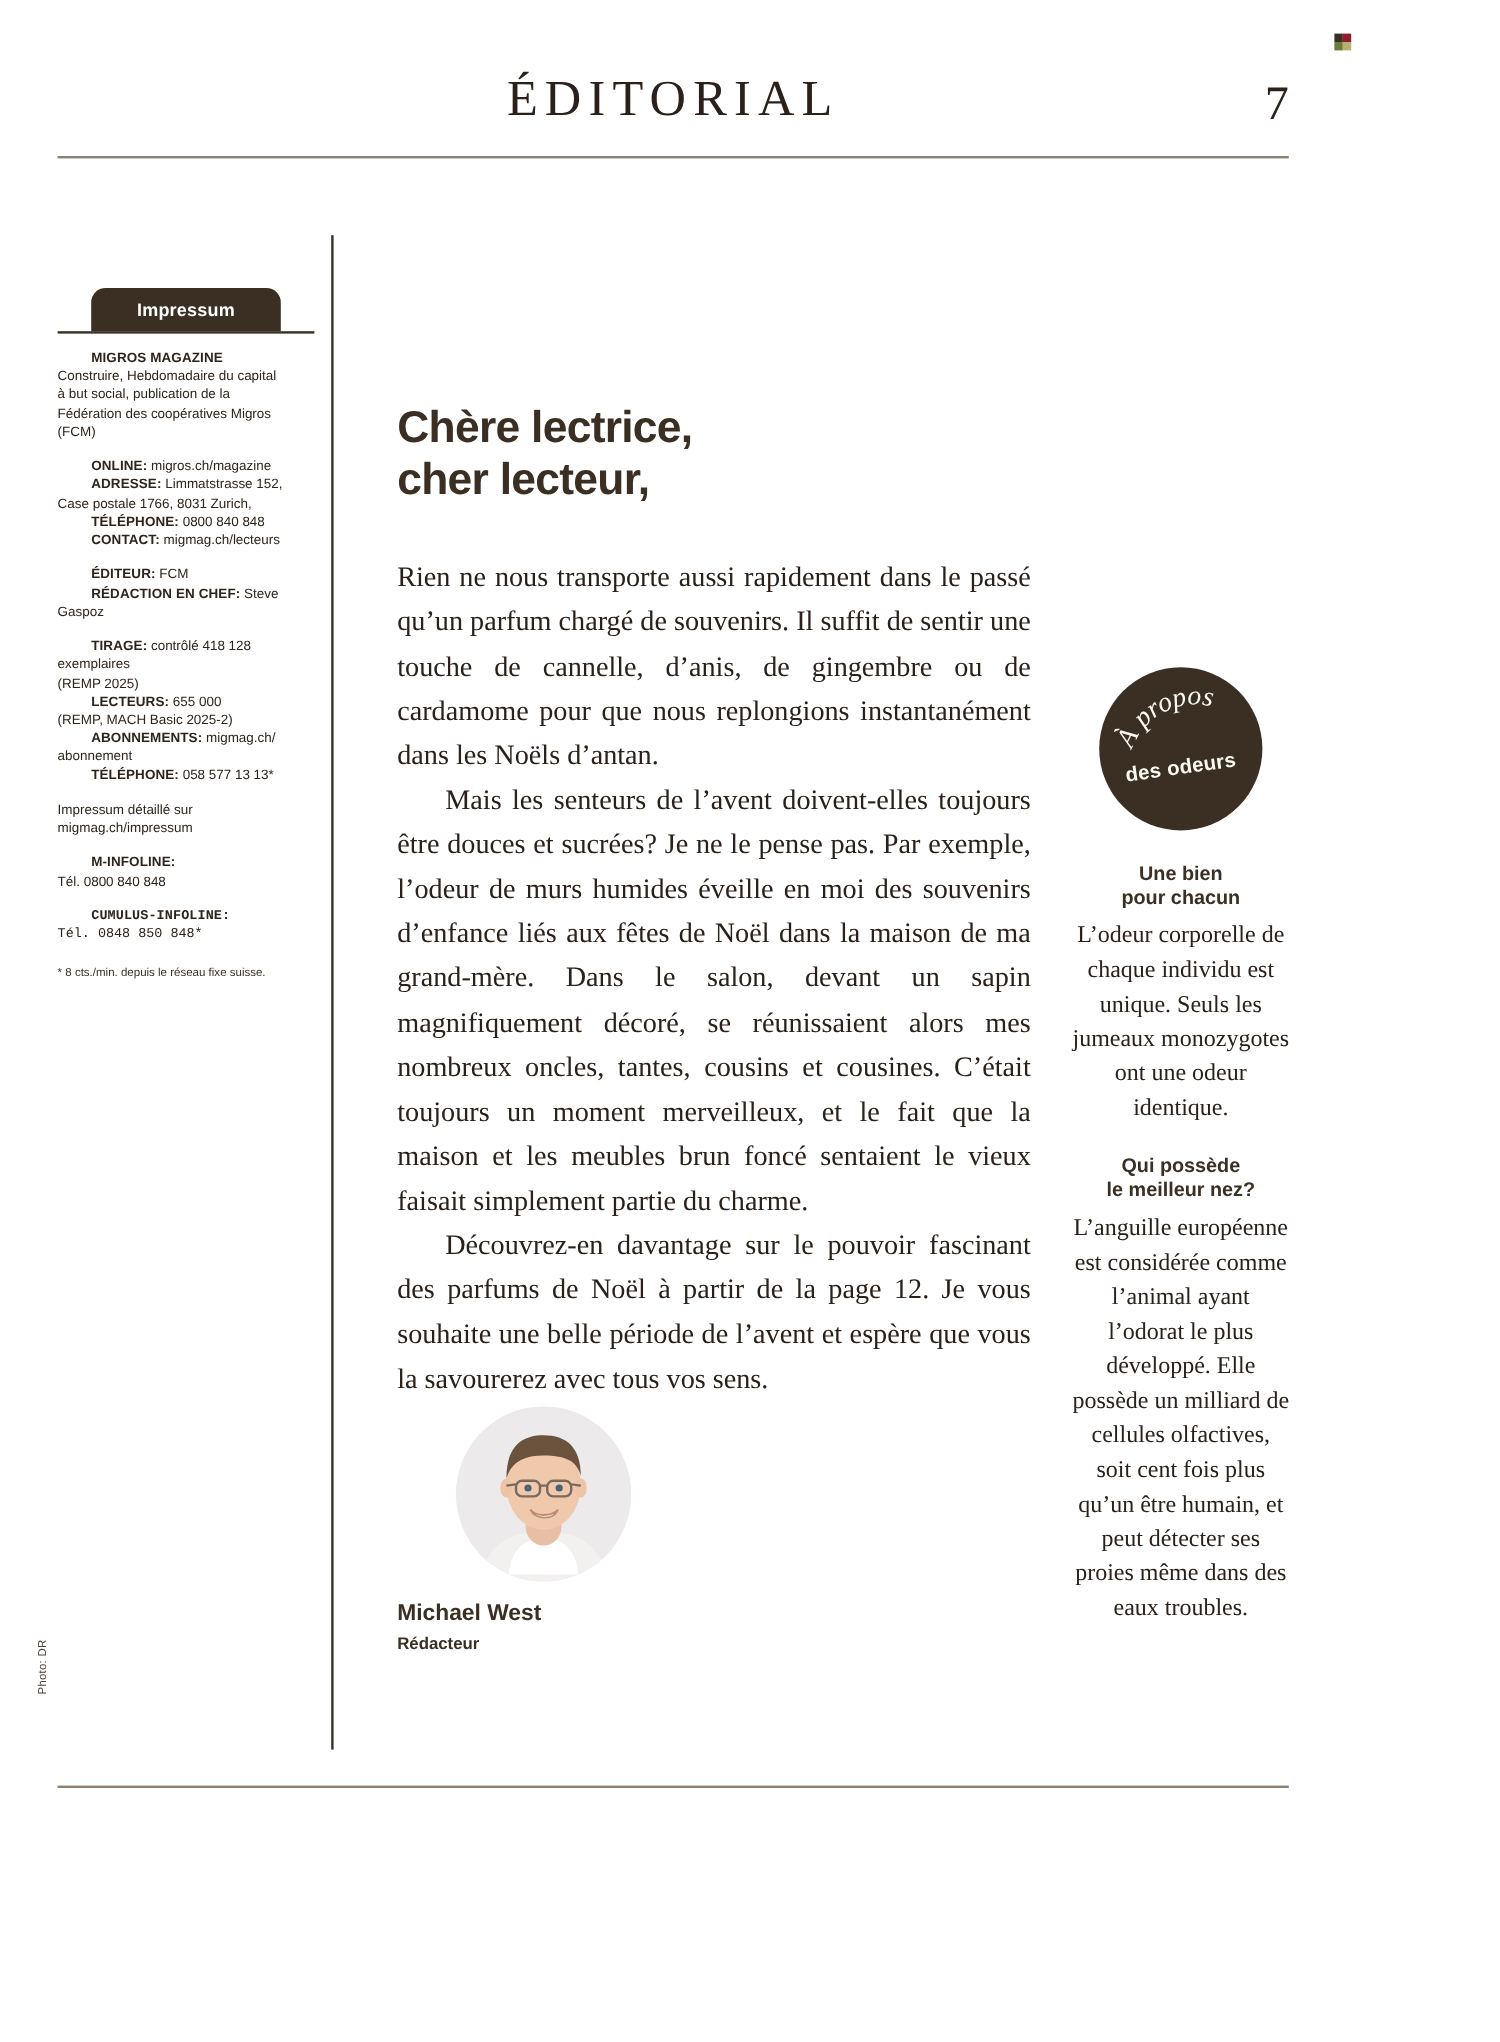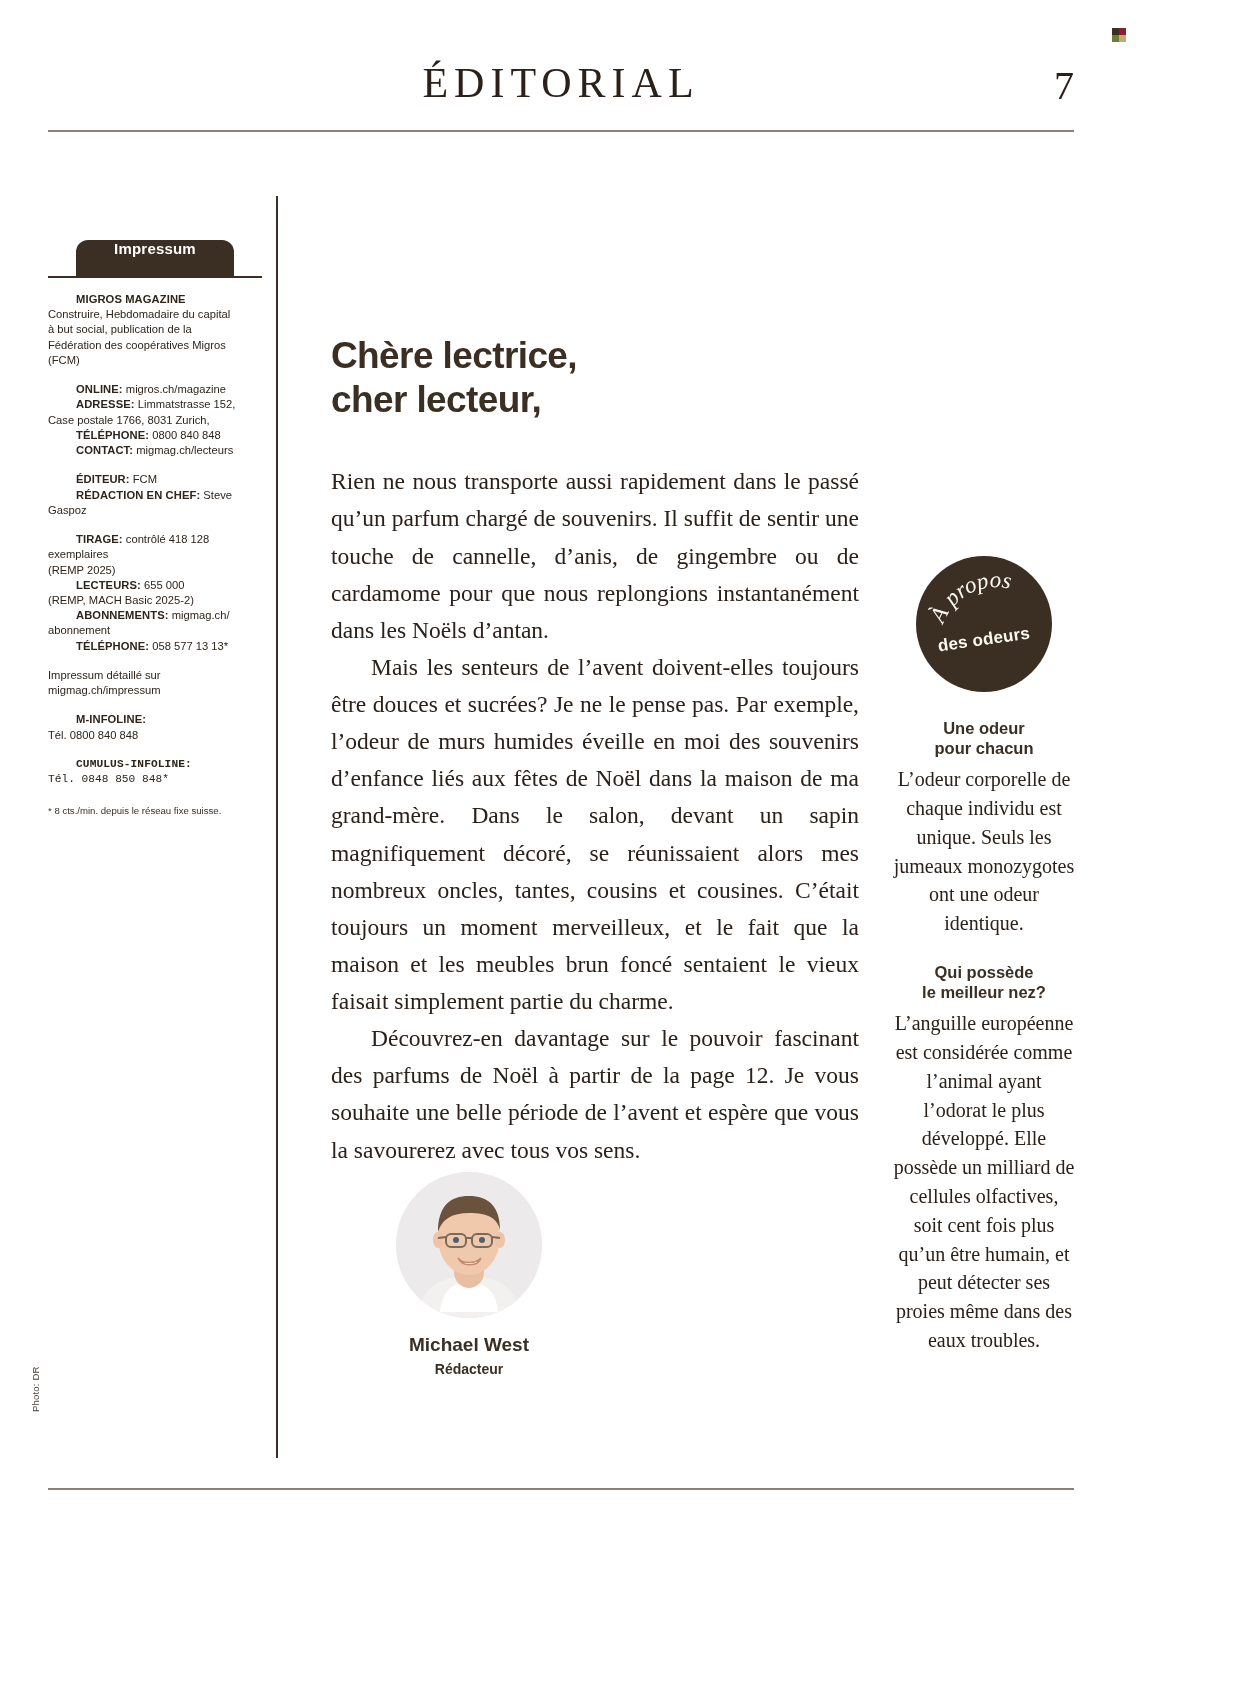--- a/index.html
+++ b/index.html
@@ -91,20 +91,21 @@
     width: 214px;
   }
   .impressum-tab {
     position: relative;
     margin-left: 28px;
     width: 158px;
     height: 36px;
     background: #3b2f23;
     border-radius: 12px 12px 0 0;
     display: flex;
+    align-items: center;
     justify-content: center;
   }
   .impressum-tab-label {
     color: #ffffff;
     font-size: 15px;
     font-weight: bold;
     letter-spacing: 0.2px;
   }
   .impressum-rule {
     width: 214px;
@@ -174,24 +175,23 @@
     font-size: 23.5px;
     line-height: 1.58;
     color: #2b211a;
     text-align: justify;
   }
   .article p.indented { text-indent: 40px; }
 
   
   .byline {
     position: absolute;
-    left: 347px;
+    left: 331px;
     top: 1172px;
     width: 244px;
-    text-align: center;
   }
   .avatar {
     width: 146px;
     height: 146px;
     margin: 0 auto;
     border-radius: 50%;
     overflow: hidden;
     background: #eceaea;
     position: relative;
   }
@@ -387,21 +387,21 @@
         </defs>
         <text font-family="Liberation Serif, serif" font-style="italic" font-size="23" fill="#fdfaf4">
           <textPath href="#arcpath" startOffset="14%" id="badge-line1-text">À propos</textPath>
         </text>
       </svg>
       <div class="badge-line2">des odeurs</div>
     </div>
 
     <div class="side-block">
       <div class="side-head">
-        <span class="hl">Une odeur</span>
+        <span class="hl">Une bien</span>
         <span class="hl">pour chacun</span>
       </div>
       <div class="side-text">L’odeur corporelle de chaque individu est unique. Seuls les jumeaux monozygotes ont une odeur identique.</div>
     </div>
 
     <div class="side-block">
       <div class="side-head">
         <span class="hl">Qui possède</span>
         <span class="hl">le meilleur nez?</span>
       </div>

